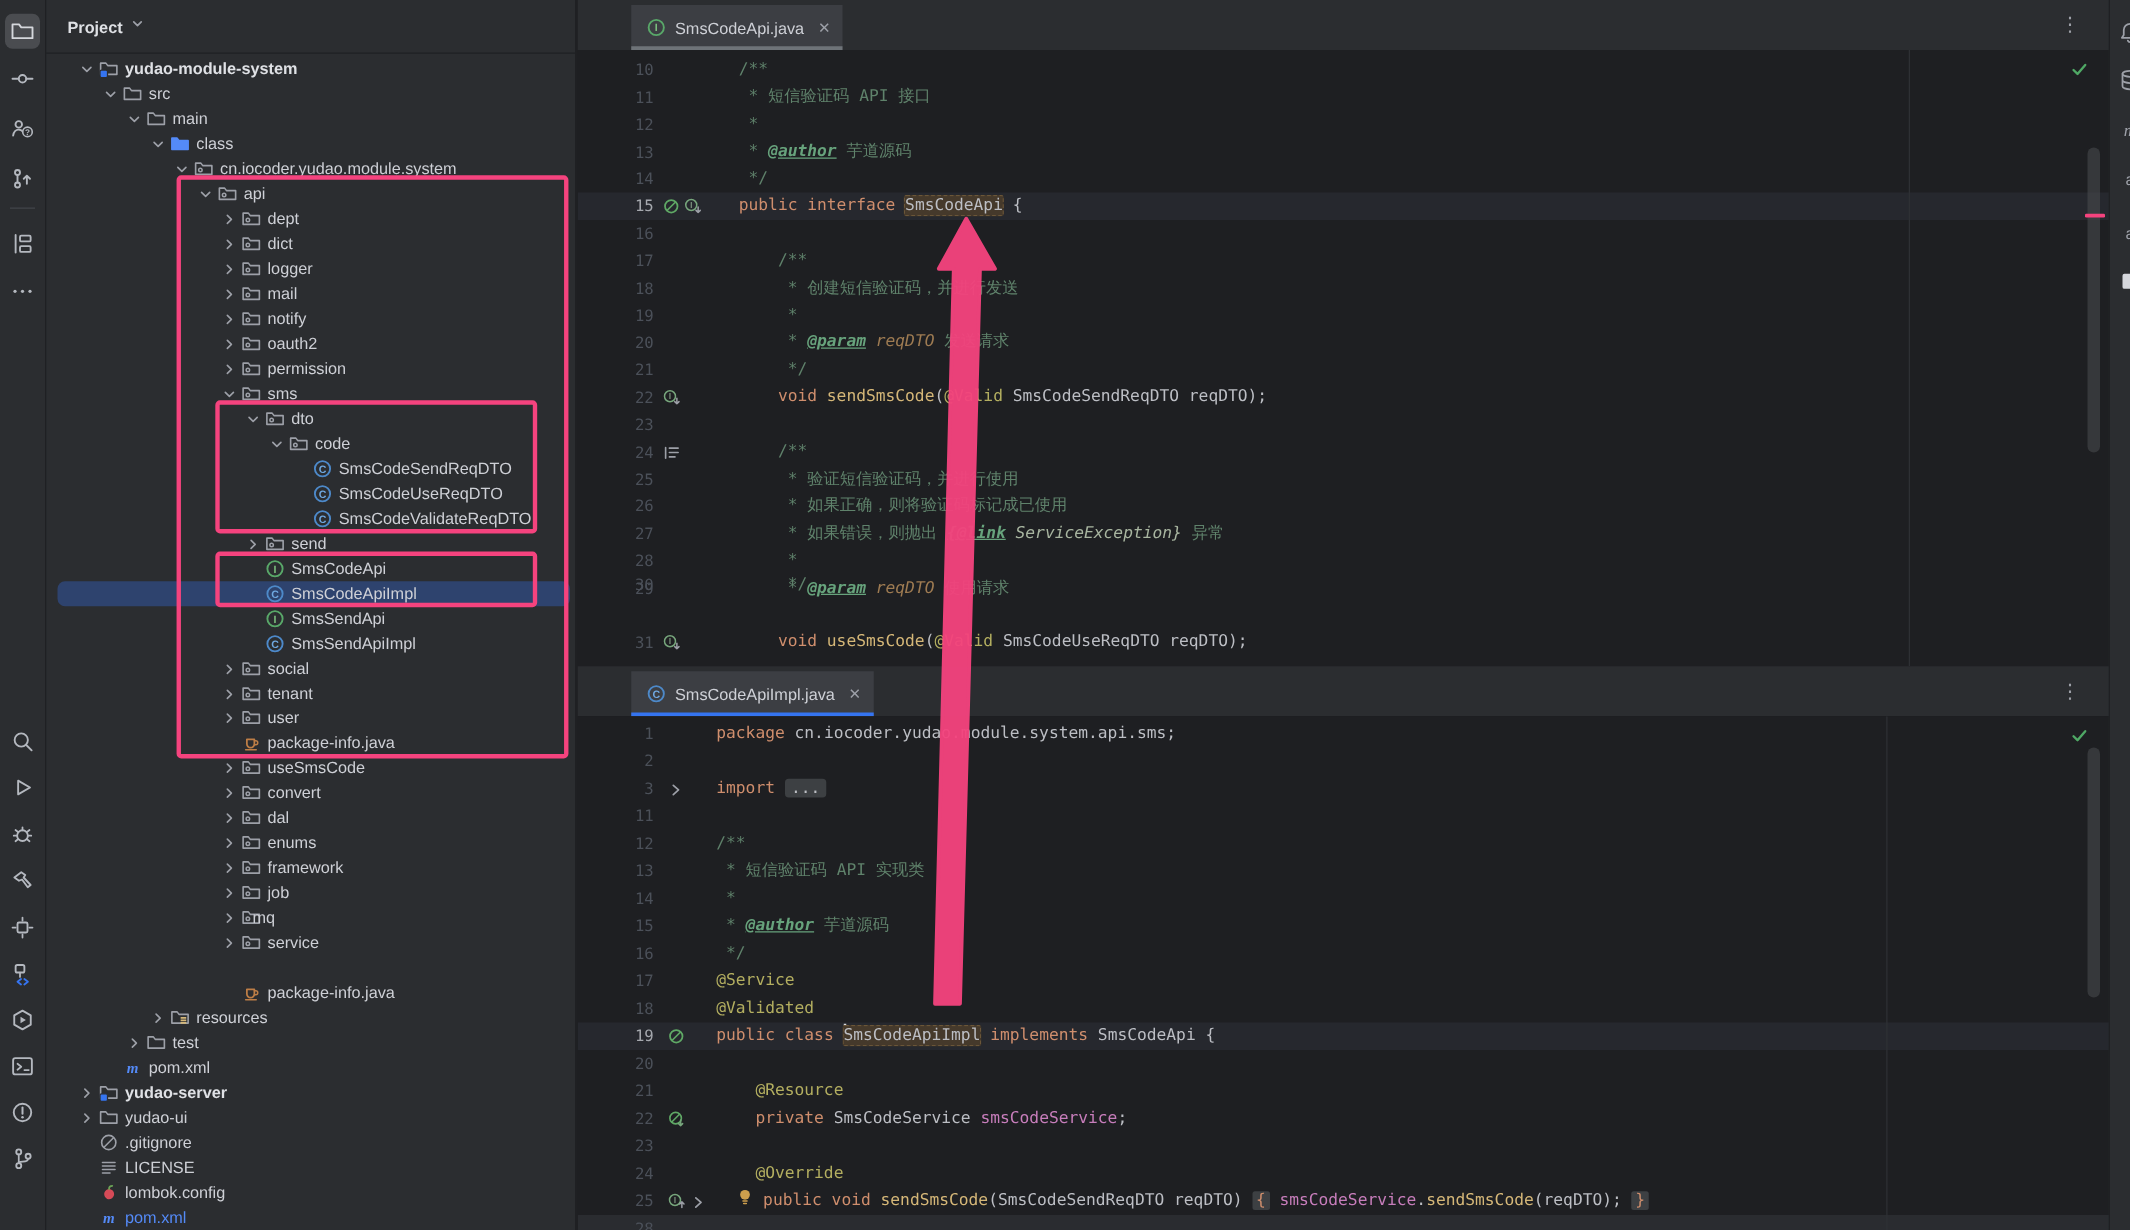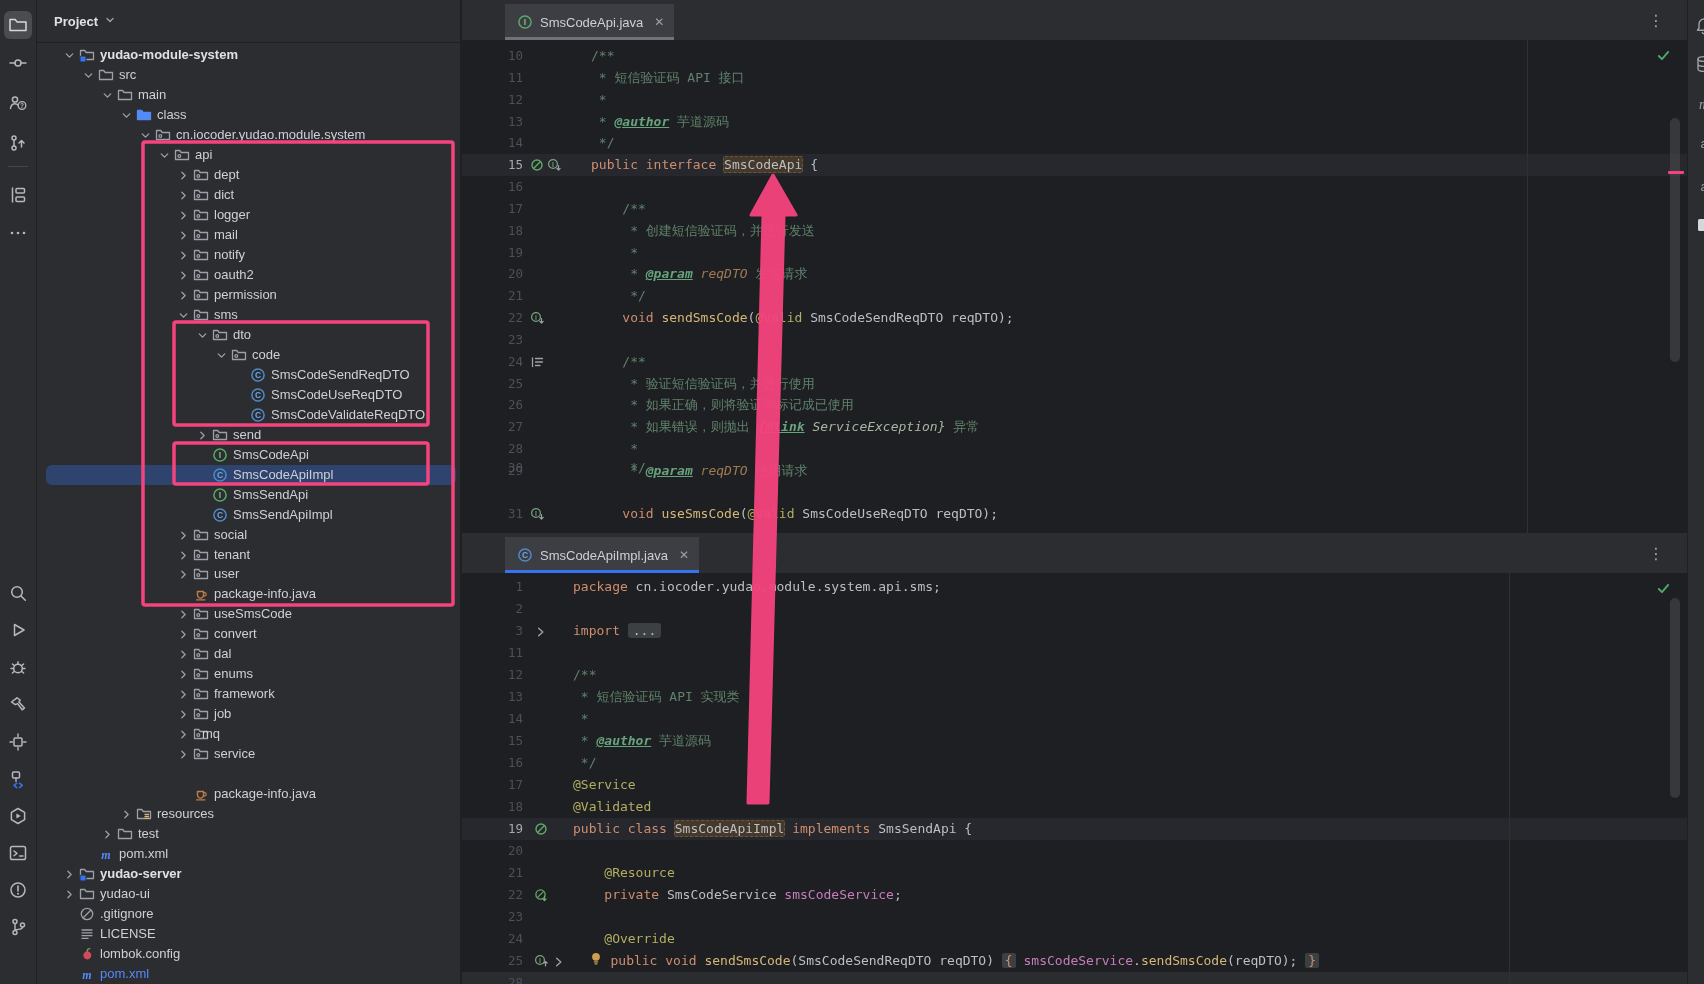--- a/index.html
+++ b/index.html
@@ -883,21 +883,21 @@
         <div class="crow" style="top:91px"><span class="num">12</span><span class="codeln" style="left:111px"><span class="doc">/**</span></span></div>
         <div class="crow" style="top:113px"><span class="num">13</span><span class="codeln" style="left:111px"><span class="doc"> * 短信验证码 API 实现类</span></span></div>
         <div class="crow" style="top:135px"><span class="num">14</span><span class="codeln" style="left:111px"><span class="doc"> *</span></span></div>
         <div class="crow" style="top:157px"><span class="num">15</span><span class="codeln" style="left:111px"><span class="doc"> * </span><span class="tag">@author</span><span class="doc"> 芋道源码</span></span></div>
         <div class="crow" style="top:179px"><span class="num">16</span><span class="codeln" style="left:111px"><span class="doc"> */</span></span></div>
         <div class="crow" style="top:201px"><span class="num">17</span><span class="codeln" style="left:111px"><span class="ann">@Service</span></span></div>
         <div class="crow" style="top:223px"><span class="num">18</span><span class="codeln" style="left:111px"><span class="ann">@Validated</span></span></div>
         <div class="crow cur" style="top:245px"><span class="num">19</span><span class="gico" style="left:72px"><span class="ic"><svg width="14" height="14" viewBox="0 0 14 14">
                 <circle cx="7" cy="7" r="5" stroke-linecap="round" stroke-linejoin="round" fill="none" stroke="#5fa865" stroke-width="1.4"></circle>
                 <path d="M3.8 10.2L10.2 3.8" stroke-linecap="round" stroke-linejoin="round" fill="none" stroke="#5fa865" stroke-width="1.4"></path>
-              </svg></span></span><span class="codeln" style="left:111px"><span class="kw">public</span><span class="def"> </span><span class="kw">class</span><span class="def"> </span><span class="caret"></span><span class="hl">SmsCodeApiImpl</span><span class="def"> </span><span class="kw">implements</span><span class="def"> SmsSendApi {</span></span></div>
+              </svg></span></span><span class="codeln" style="left:111px"><span class="kw">public</span><span class="def"> </span><span class="kw">class</span><span class="def"> </span><span class="caret"></span><span class="hl">SmsCodeApiImpl</span><span class="def"> </span><span class="kw">implements</span><span class="def"> SmsCodeApi {</span></span></div>
         <div class="crow" style="top:267px"><span class="num">20</span><span class="codeln" style="left:111px"></span></div>
         <div class="crow" style="top:289px"><span class="num">21</span><span class="codeln" style="left:111px"><span class="def">    </span><span class="ann">@Resource</span></span></div>
         <div class="crow" style="top:311px"><span class="num">22</span><span class="gico" style="left:72px"><span class="ic"><svg width="14" height="14" viewBox="0 0 14 14">
                 <circle cx="6.5" cy="6.5" r="4.6" stroke-linecap="round" stroke-linejoin="round" fill="none" stroke="#5fa865" stroke-width="1.3"></circle>
                 <path d="M3.6 9.4L9.4 3.6" stroke-linecap="round" stroke-linejoin="round" fill="none" stroke="#5fa865" stroke-width="1.3"></path>
                 <path d="M10.5 8v4.5m0 0L8.9 10.9m1.6 1.6 1.6-1.6" stroke-linecap="round" stroke-linejoin="round" fill="none" stroke="#77a67c" stroke-width="1.2"></path>
               </svg></span></span><span class="codeln" style="left:111px"><span class="def">    </span><span class="kw">private</span><span class="def"> SmsCodeService </span><span class="fld">smsCodeService</span><span class="def">;</span></span></div>
         <div class="crow" style="top:333px"><span class="num">23</span><span class="codeln" style="left:111px"></span></div>
         <div class="crow" style="top:355px"><span class="num">24</span><span class="codeln" style="left:111px"><span class="def">    </span><span class="ann">@Override</span></span></div>
         <div class="crow" style="top:377px"><span class="num">25</span><span class="gico" style="left:72px"><span class="ic"><svg width="15" height="15" viewBox="0 0 15 15">

